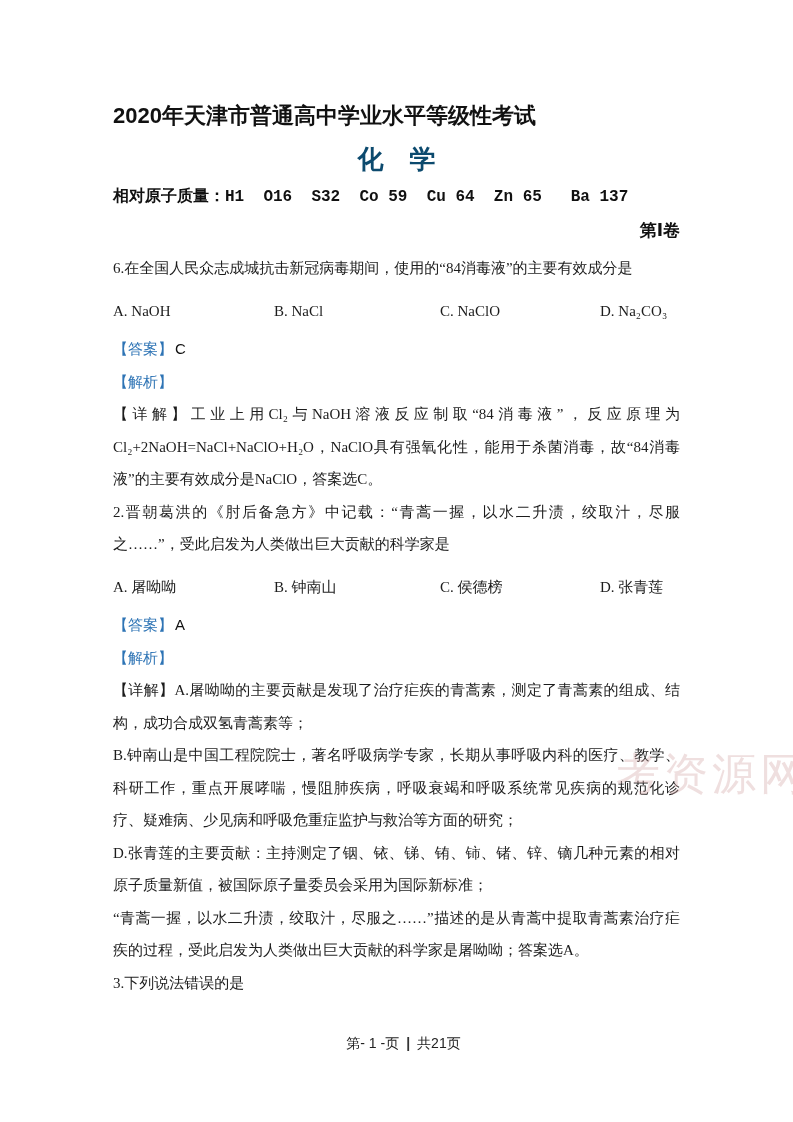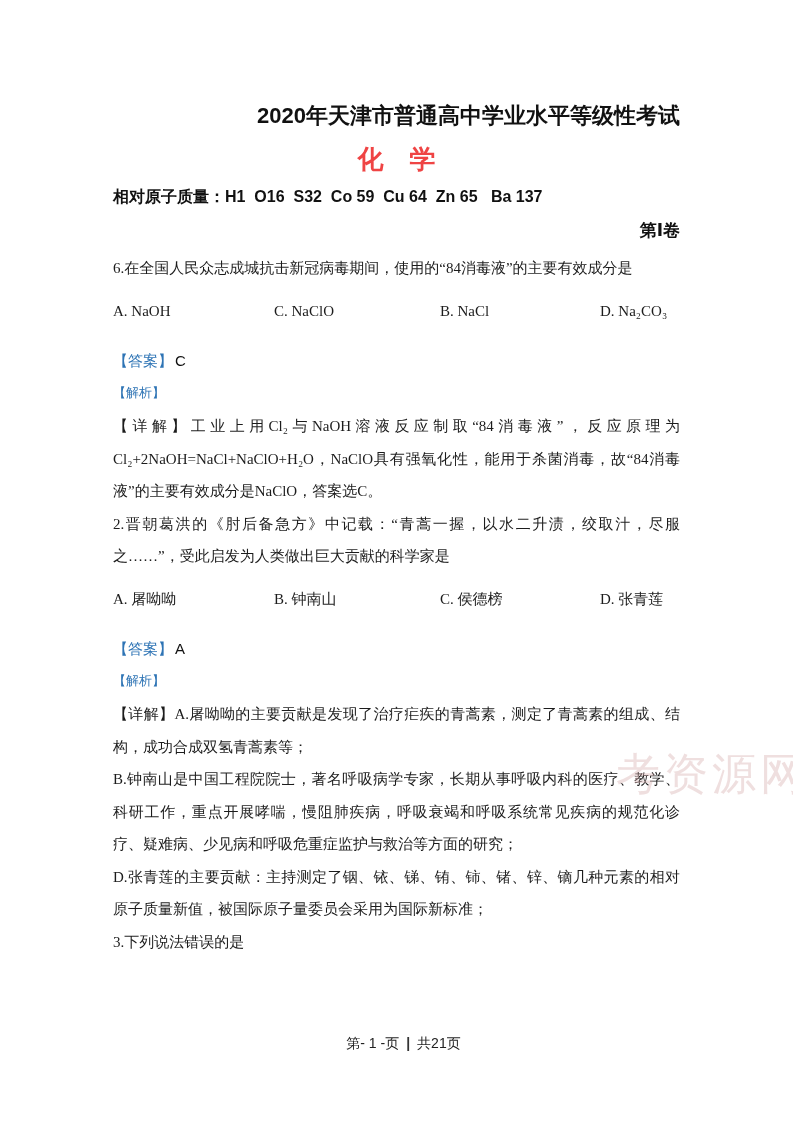--- a/index.html
+++ b/index.html
@@ -5,43 +5,43 @@
   html,body{margin:0;padding:0;}
   body{
     width:793px;height:1122px;background:#ffffff;position:relative;overflow:hidden;
     font-family:"Liberation Serif","DejaVu Serif","DejaVu Sans",serif;
     color:#1c1c1c;
     -webkit-font-smoothing:antialiased;
   }
   .doc{position:absolute;left:0;top:0;right:0;bottom:0;padding:100px 113px 0 113px;}
   p{margin:0;}
   .title{
-    text-align:right;font-weight:bold;font-size:22px;line-height:32px;
+    text-align:left;font-weight:bold;font-size:22px;line-height:32px;
     font-family:"Liberation Sans","DejaVu Sans",sans-serif;color:#111;
   }
   .subject{
     text-align:center;font-weight:bold;font-size:26px;line-height:34px;margin-top:10px;
-    font-family:"Liberation Sans","DejaVu Sans",sans-serif;color:#ef4444;
+    font-family:"Liberation Sans","DejaVu Sans",sans-serif;color:#0c4a6e;
   }
   .masses{
     font-weight:bold;font-size:16px;line-height:26px;margin-top:8px;white-space:pre-wrap;
-    font-family:Liberation Sans, sans-serif;color:#111;
+    font-family:Liberation Mono, monospace;color:#111;
   }
   .section-head{
     text-align:right;font-weight:bold;font-size:17px;line-height:26px;margin-top:8px;
     font-family:"Liberation Sans","DejaVu Sans",sans-serif;color:#111;
   }
   .para{font-size:15px;line-height:32.5px;text-align:justify;}
   .q-first{margin-top:8px;}
   .options{
     display:grid;grid-template-columns:161px 166px 160px auto;
     font-size:15px;line-height:32.5px;margin-top:10px;
   }
-  .answer-row{font-size:15px;line-height:32.5px;margin-top:18px;}
-  .analysis-row{font-size:13px;line-height:32.5px;font-family:Liberation Mono, monospace;}
+  .answer-row{font-size:15px;line-height:32.5px;margin-top:6px;}
+  .analysis-row{font-size:15px;line-height:32.5px;}
   .blue{color:#2E74B5;}
   .ans-letter{
     font-family:"Liberation Sans","DejaVu Sans",sans-serif;color:#111;
     padding-left:2px;
   }
   .watermark{
     position:absolute;left:616px;top:746px;width:200px;
     font-size:44px;line-height:56px;letter-spacing:4px;white-space:nowrap;
     color:rgba(214,170,170,0.38);
     font-family:"Liberation Sans","DejaVu Sans",sans-serif;
@@ -61,40 +61,41 @@
 <div class="doc">
 
   <p class="title">2020年天津市普通高中学业水平等级性考试</p>
   <p class="subject">化　学</p>
   <p class="masses">相对原子质量：H1  O16  S32  Co 59  Cu 64  Zn 65   Ba 137</p>
   <p class="section-head">第Ⅰ卷</p>
 
   <p class="para q-first">6.在全国人民众志成城抗击新冠病毒期间，使用的“84消毒液”的主要有效成分是</p>
   <div class="options">
     <span>A. NaOH</span>
+    <span>B. NaCl</span>
     <span>C. NaClO</span>
-    <span>B. NaCl</span>
     <span>D. Na₂CO₃</span>
   </div>
   <p class="answer-row"><span class="blue">【答案】</span><span class="ans-letter">C</span></p>
   <p class="analysis-row"><span class="blue">【解析】</span></p>
   <p class="para">【详解】工业上用Cl₂与NaOH溶液反应制取“84消毒液”，反应原理为Cl₂+2NaOH=NaCl+NaClO+H₂O，NaClO具有强氧化性，能用于杀菌消毒，故“84消毒液”的主要有效成分是NaClO，答案选C。</p>
 
   <p class="para">2.晋朝葛洪的《肘后备急方》中记载：“青蒿一握，以水二升渍，绞取汁，尽服之……”，受此启发为人类做出巨大贡献的科学家是</p>
   <div class="options">
     <span>A. 屠呦呦</span>
     <span>B. 钟南山</span>
     <span>C. 侯德榜</span>
     <span>D. 张青莲</span>
   </div>
   <p class="answer-row"><span class="blue">【答案】</span><span class="ans-letter">A</span></p>
   <p class="analysis-row"><span class="blue">【解析】</span></p>
   <p class="para">【详解】A.屠呦呦的主要贡献是发现了治疗疟疾的青蒿素，测定了青蒿素的组成、结构，成功合成双氢青蒿素等；</p>
   <p class="para">B.钟南山是中国工程院院士，著名呼吸病学专家，长期从事呼吸内科的医疗、教学、科研工作，重点开展哮喘，慢阻肺疾病，呼吸衰竭和呼吸系统常见疾病的规范化诊疗、疑难病、少见病和呼吸危重症监护与救治等方面的研究；</p>
   <p class="para">D.张青莲的主要贡献：主持测定了铟、铱、锑、铕、铈、锗、锌、镝几种元素的相对原子质量新值，被国际原子量委员会采用为国际新标准；</p>
+  <p class="para">“青蒿一握，以水二升渍，绞取汁，尽服之……”描述的是从青蒿中提取青蒿素治疗疟疾的过程，受此启发为人类做出巨大贡献的科学家是屠呦呦；答案选A。</p>
 
   <p class="para">3.下列说法错误的是</p>
 
 </div>
 
 <div class="watermark">考资源网</div>
 
 <div class="footer">
   <span>第- 1 -页</span>
   <span class="sep">|</span>

